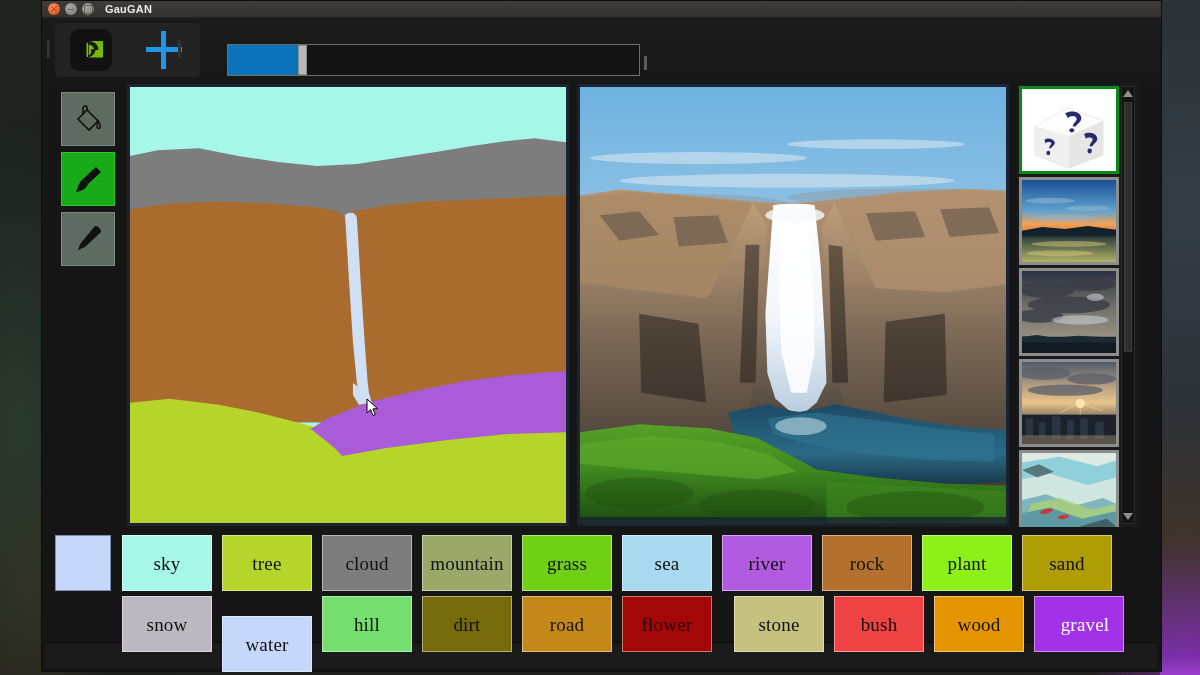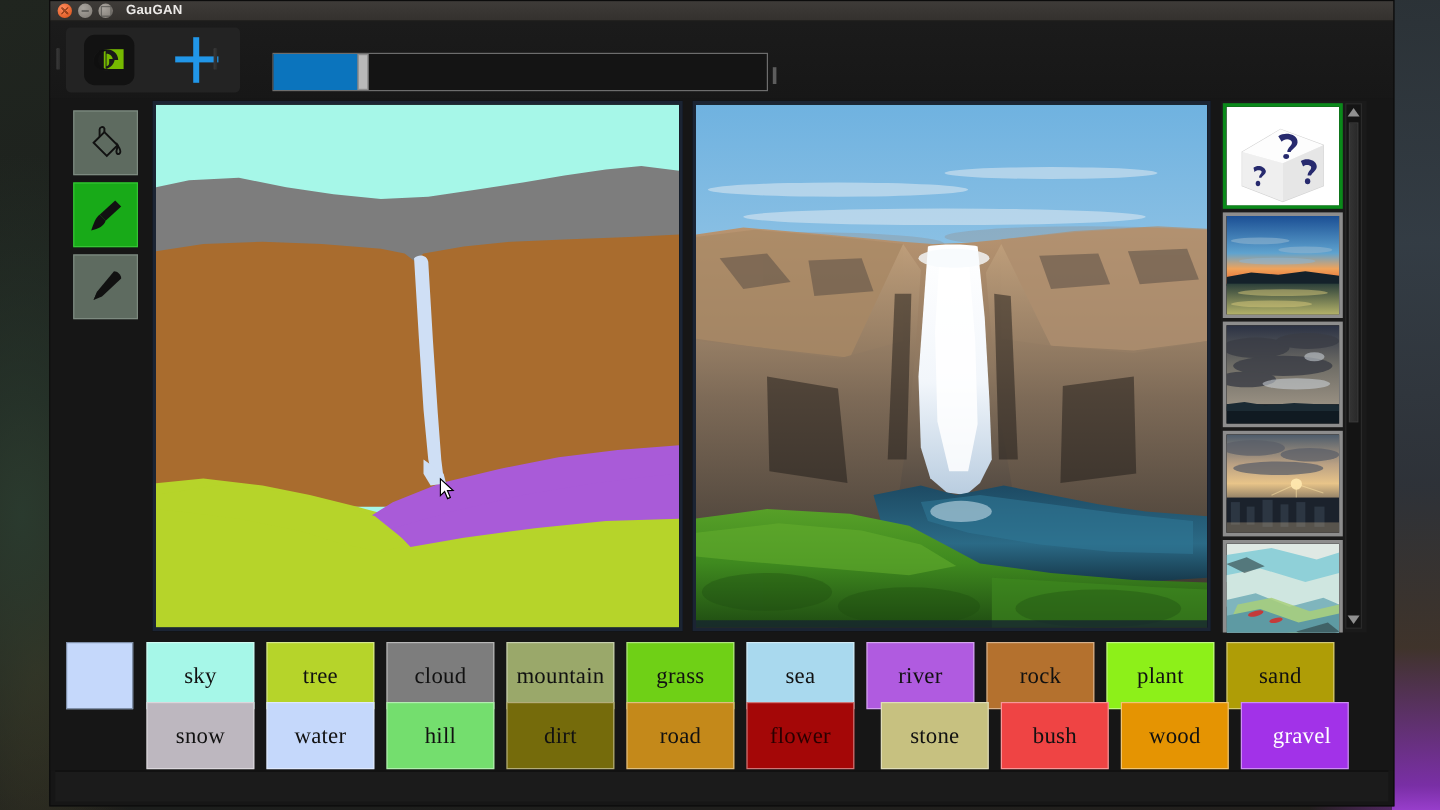--- a/index.html
+++ b/index.html
@@ -165,21 +165,21 @@
   #palette {
     position: absolute; left: 0; right: 0; top: 450px; height: 168px;
     padding-left: 13px;
   }
   #cur-color {
     position: absolute; left: 13px; top: 3px; width: 56px; height: 56px;
     background: #c5d8fb; border: 1px solid #7f8fa8;
   }
   .pal-row { position: absolute; left: 80px; display: flex; gap: 10px; }
   #pal-row-1 { top: 3px; }
-  #pal-row-2 { top: 53px; }
+  #pal-row-2 { top: 64px; }
   .sw {
     width: 90px; height: 56px;
     border: 1px solid rgba(255,255,255,.45);
     display: flex; align-items: center; justify-content: center;
     font-family: "Liberation Serif", serif; font-size: 19px; color: #111;
     line-height: 1; letter-spacing: .2px;
   }
 
   
   #statusbar {
@@ -519,21 +519,21 @@
           <div class="sw" style="background: rgb(154, 168, 106); color: rgb(17, 17, 17);">mountain</div>
           <div class="sw" style="background: rgb(111, 208, 22); color: rgb(17, 17, 17);">grass</div>
           <div class="sw" style="background: rgb(169, 217, 238); color: rgb(17, 17, 17);">sea</div>
           <div class="sw" style="background: rgb(176, 91, 224); color: rgb(17, 17, 17);">river</div>
           <div class="sw" style="background: rgb(180, 113, 46); color: rgb(17, 17, 17);">rock</div>
           <div class="sw" style="background: rgb(141, 240, 25); color: rgb(17, 17, 17);">plant</div>
           <div class="sw" style="background: rgb(175, 157, 6); color: rgb(17, 17, 17);">sand</div>
         </div>
       <div class="pal-row" id="pal-row-2">
           <div class="sw" style="background: rgb(189, 183, 191); color: rgb(17, 17, 17);">snow</div>
-          <div class="sw" style="background: rgb(197, 216, 251); color: rgb(17, 17, 17);">water</div>
+          <div class="sw" style="background: rgb(197, 216, 251); color: rgb(17, 17, 17); margin-top: 20px;">water</div>
           <div class="sw" style="background: rgb(116, 222, 110); color: rgb(17, 17, 17);">hill</div>
           <div class="sw" style="background: rgb(117, 107, 11); color: rgb(17, 17, 17);">dirt</div>
           <div class="sw" style="background: rgb(196, 137, 26); color: rgb(17, 17, 17);">road</div>
           <div class="sw" style="background: rgb(164, 7, 7); color: rgb(42, 0, 0);">flower</div>
           <div class="sw" style="background: rgb(199, 193, 128); color: rgb(17, 17, 17); margin-left: 12px;">stone</div>
           <div class="sw" style="background: #ef4444; color: rgb(17, 17, 17);">bush</div>
           <div class="sw" style="background: rgb(229, 148, 2); color: rgb(17, 17, 17);">wood</div>
           <div class="sw" style="background: rgb(162, 50, 232); color: #ffffff; padding-left: 12px;">gravel</div>
         </div>
     </div>

